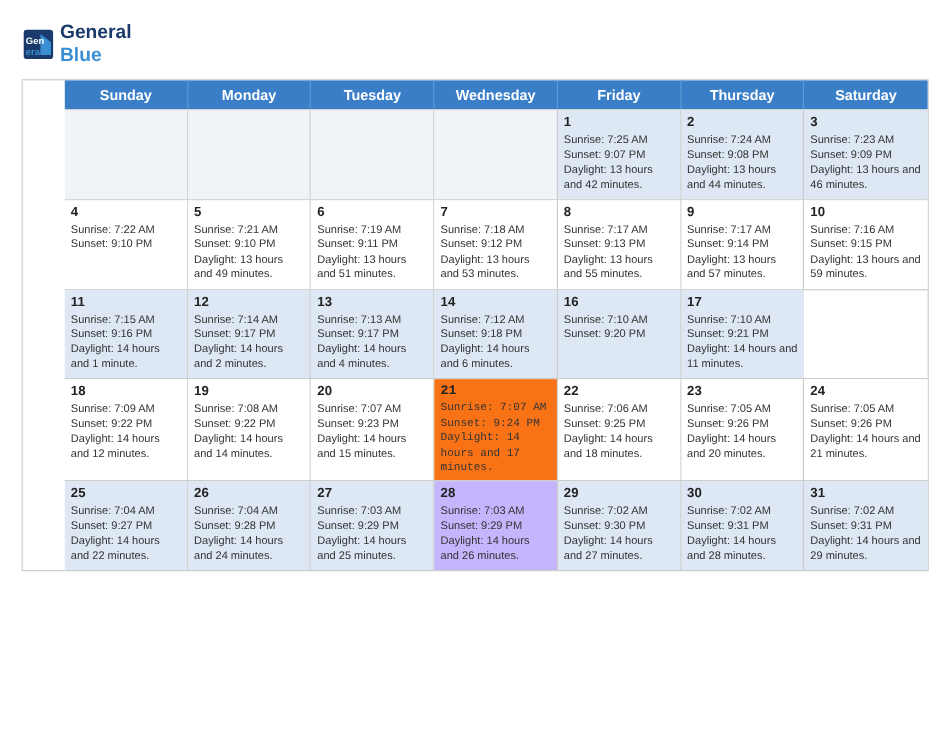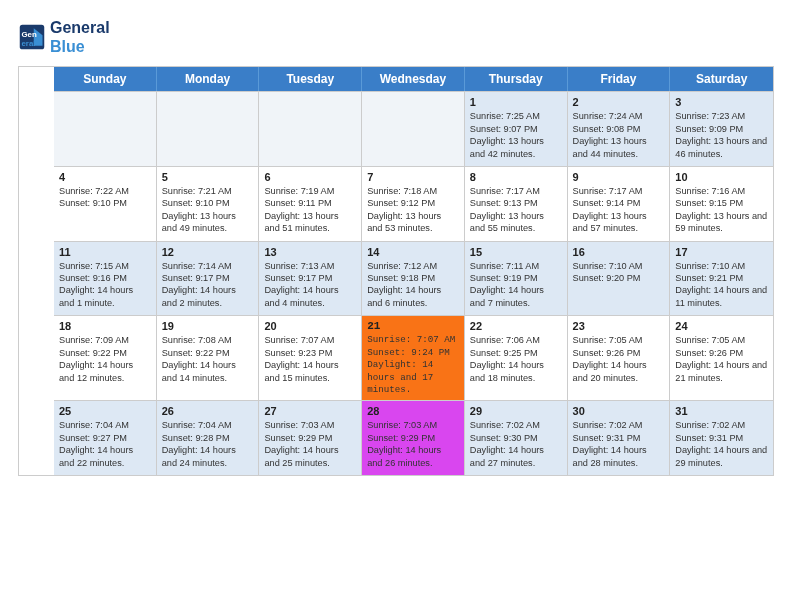--- a/index.html
+++ b/index.html
@@ -121,22 +121,22 @@
       <div class="subtitle"></div>
     </div>
   </div>
 
   <div class="calendar">
     <div class="cal-header-row">
     <div class="cal-header-cell">Sunday</div>
         <div class="cal-header-cell">Monday</div>
         <div class="cal-header-cell">Tuesday</div>
         <div class="cal-header-cell">Wednesday</div>
+        <div class="cal-header-cell">Friday</div>
         <div class="cal-header-cell">Thursday</div>
-        <div class="cal-header-cell">Friday</div>
         <div class="cal-header-cell">Saturday</div>
       </div>
     <div class="cal-body">
     <div class="cal-week">
           <div class="cal-cell empty" style="background: rgb(240, 244, 248);"></div>
           <div class="cal-cell empty" style="background: rgb(240, 244, 248);"></div>
           <div class="cal-cell empty" style="background: rgb(240, 244, 248);"></div>
           <div class="cal-cell empty" style="background: rgb(240, 244, 248);"></div>
           <div class="cal-cell alt-row" style="background: rgb(221, 232, 244);">
             <div class="day-num">1</div>
@@ -219,26 +219,20 @@
             <div class="cell-line">Sunset: 9:17 PM</div>
             <div class="cell-line">Daylight: 14 hours and 4 minutes.</div>
           </div>
           <div class="cal-cell alt-row" style="background: rgb(221, 232, 244);">
             <div class="day-num">14</div>
             <div class="cell-line">Sunrise: 7:12 AM</div>
             <div class="cell-line">Sunset: 9:18 PM</div>
             <div class="cell-line">Daylight: 14 hours and 6 minutes.</div>
           </div>
           <div class="cal-cell alt-row" style="background: rgb(221, 232, 244);">
-            <div class="day-num">15</div>
-            <div class="cell-line">Sunrise: 7:11 AM</div>
-            <div class="cell-line">Sunset: 9:19 PM</div>
-            <div class="cell-line">Daylight: 14 hours and 7 minutes.</div>
-          </div>
-          <div class="cal-cell alt-row" style="background: rgb(221, 232, 244);">
             <div class="day-num">16</div>
             <div class="cell-line">Sunrise: 7:10 AM</div>
             <div class="cell-line">Sunset: 9:20 PM</div>
           </div>
           <div class="cal-cell alt-row" style="background: rgb(221, 232, 244);">
             <div class="day-num">17</div>
             <div class="cell-line">Sunrise: 7:10 AM</div>
             <div class="cell-line">Sunset: 9:21 PM</div>
             <div class="cell-line">Daylight: 14 hours and 11 minutes.</div>
           </div>
@@ -299,21 +293,21 @@
             <div class="cell-line">Sunrise: 7:04 AM</div>
             <div class="cell-line">Sunset: 9:28 PM</div>
             <div class="cell-line">Daylight: 14 hours and 24 minutes.</div>
           </div>
           <div class="cal-cell alt-row" style="background: rgb(221, 232, 244);">
             <div class="day-num">27</div>
             <div class="cell-line">Sunrise: 7:03 AM</div>
             <div class="cell-line">Sunset: 9:29 PM</div>
             <div class="cell-line">Daylight: 14 hours and 25 minutes.</div>
           </div>
-          <div class="cal-cell alt-row" style="background: #d946ef;">
+          <div class="cal-cell alt-row" style="background: #c4b5fd;">
             <div class="day-num">28</div>
             <div class="cell-line">Sunrise: 7:03 AM</div>
             <div class="cell-line">Sunset: 9:29 PM</div>
             <div class="cell-line">Daylight: 14 hours and 26 minutes.</div>
           </div>
           <div class="cal-cell alt-row" style="background: rgb(221, 232, 244);">
             <div class="day-num">29</div>
             <div class="cell-line">Sunrise: 7:02 AM</div>
             <div class="cell-line">Sunset: 9:30 PM</div>
             <div class="cell-line">Daylight: 14 hours and 27 minutes.</div>

